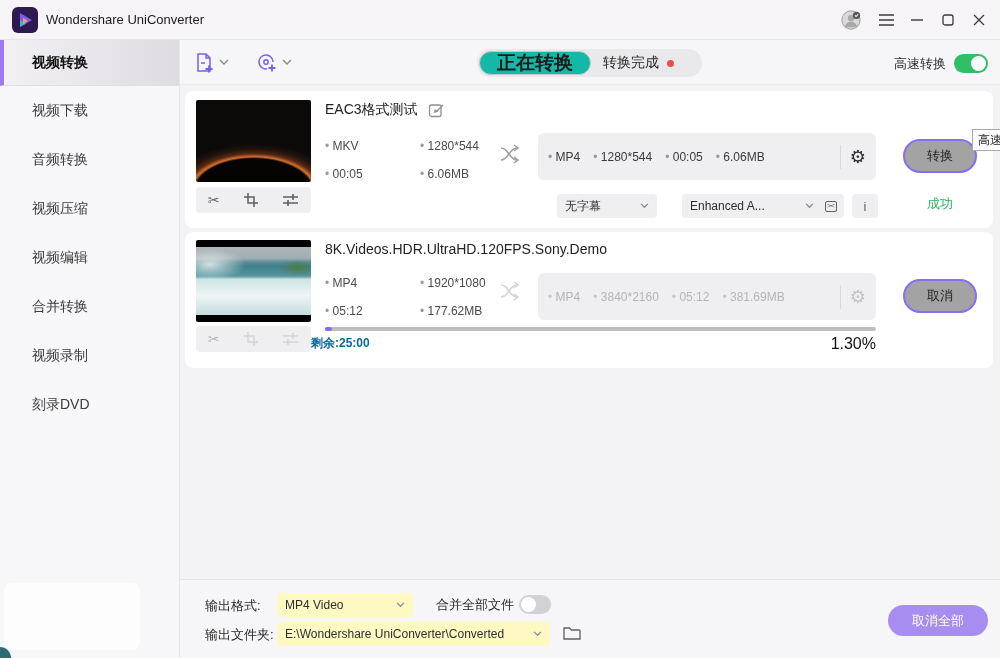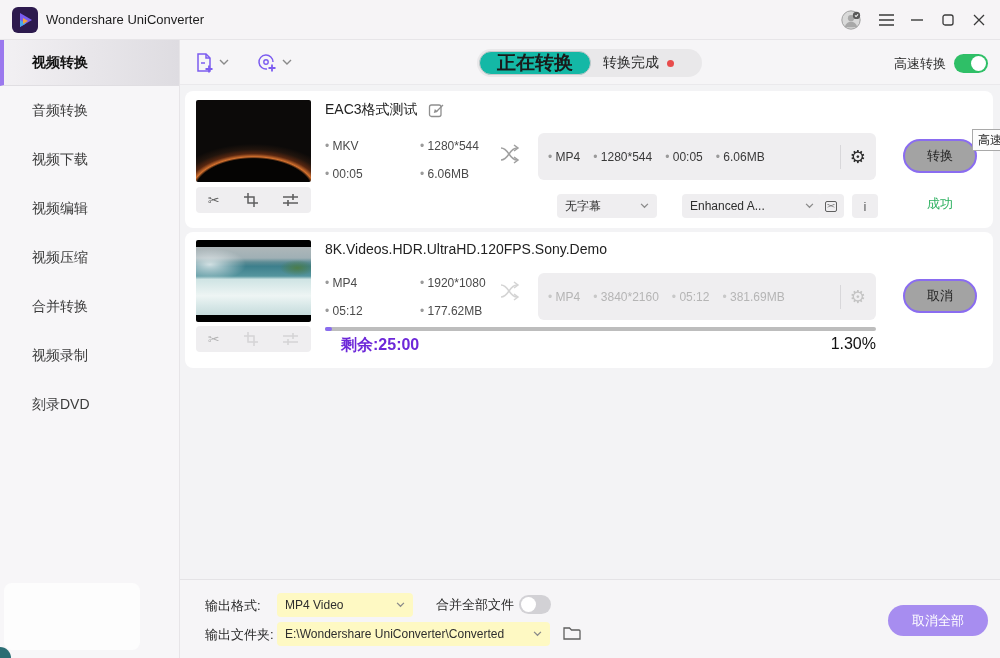--- a/index.html
+++ b/index.html
@@ -60,21 +60,21 @@
   .gear { font-size:18px; color:#2b2b2b; line-height:1; cursor:default; }
   .gear.gray { color:#c4c4c4; }
   .action-btn { position:absolute; left:718px; width:74px; height:34px; border-radius:17px; border:2px solid #8a6cf0; background:#a3a3a3; font-size:13px; color:#1f1f1f; display:flex; align-items:center; justify-content:center; }
   .status-ok { position:absolute; left:718px; top:104px; width:74px; text-align:center; font-size:13px; color:#2bb05f; }
   .dropdown { background:#efeef0; border-radius:4px; height:24px; display:flex; align-items:center; font-size:12px; color:#2e2e2e; padding:0 8px; position:absolute; }
   .dropdown .chev { margin-left:auto; }
   .mini-btn { position:absolute; width:26px; height:24px; background:#efeef0; border-radius:4px; display:flex; align-items:center; justify-content:center; color:#5f5f5f; }
   .cc-box { border:1px solid #5f5f5f; border-radius:2px; font-size:7px; letter-spacing:-1px; padding:1px 2px 1px 1px; line-height:1; font-family:"DejaVu Sans Mono",monospace; }
   .progress-track { position:absolute; left:140px; top:95px; width:551px; height:4px; background:#bdbdbd; border-radius:2px; }
   .progress-fill { height:4px; background:#8a6cf0; border-radius:2px; width:1.3%; }
-  .prog-remaining { position:absolute; left:156px; top:103px; font-size:16px; font-weight:bold; color:#6d28d9; }
+  .prog-remaining { position:absolute; left:126px; top:103px; font-size:12px; font-weight:bold; color:#0369a1; }
   .prog-pct { position:absolute; left:560px; top:103px; width:131px; text-align:right; font-size:16px; font-weight:normal; color:#111; }
 
   
   .footer { position:absolute; left:180px; top:579px; width:820px; height:79px; background:#f6f5f7; border-top:1px solid #e4e3e6; }
   .f-label { position:absolute; left:25px; font-size:13px; color:#2a2a2a; }
   .f-drop { background:#fef9c3; border-radius:4px; height:24px; display:flex; align-items:center; font-size:12px; color:#2e2e2e; padding:0 8px; position:absolute; }
   .merge-label { position:absolute; left:256px; top:16px; font-size:13px; color:#2a2a2a; }
   .toggle-off { position:absolute; left:339px; top:15px; width:32px; height:19px; border-radius:10px; background:#d2d1d5; }
   .toggle-off .knob { position:absolute; left:2px; top:2px; width:15px; height:15px; border-radius:50%; background:#fff; }
   .cancel-all { position:absolute; right:12px; top:25px; width:100px; height:31px; border-radius:16px; background:#a78df0; color:#fff; font-size:13px; display:flex; align-items:center; justify-content:center; border:none; }
@@ -122,30 +122,30 @@
         <path d="M1 1l10 10M11 1L1 11" stroke="#3a3a3a" stroke-width="1.3"></path>
       </svg>
     </div>
   </div>
 
   <div class="sidebar">
     <div class="side-item active">
         <span>视频转换</span>
       </div>
     <div class="side-item">
+        <span>视频下载</span>
+      </div>
+    <div class="side-item">
         <span>音频转换</span>
       </div>
     <div class="side-item">
-        <span>视频下载</span>
+        <span>视频压缩</span>
       </div>
     <div class="side-item">
         <span>视频编辑</span>
-      </div>
-    <div class="side-item">
-        <span>视频压缩</span>
       </div>
     <div class="side-item">
         <span>合并转换</span>
       </div>
     <div class="side-item">
         <span>视频录制</span>
       </div>
     <div class="side-item">
         <span>刻录DVD</span>
       </div>

